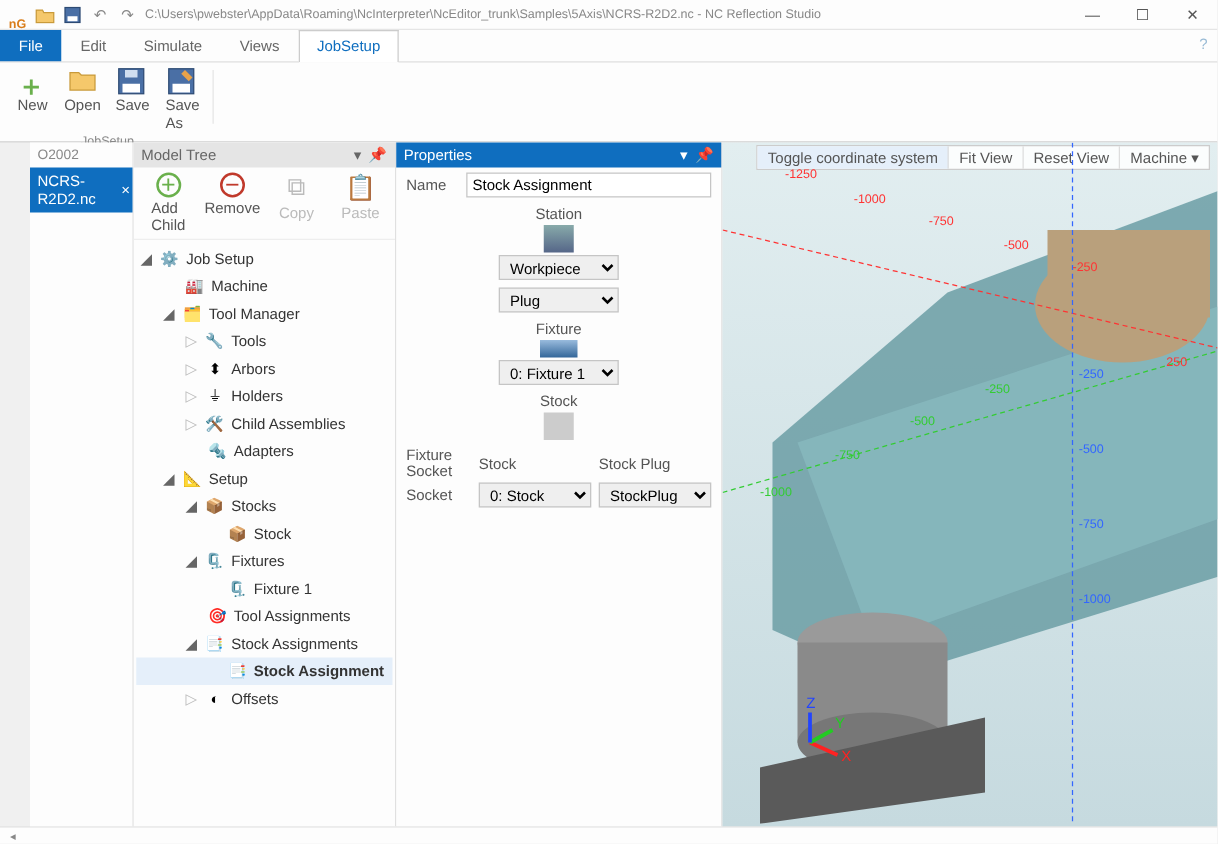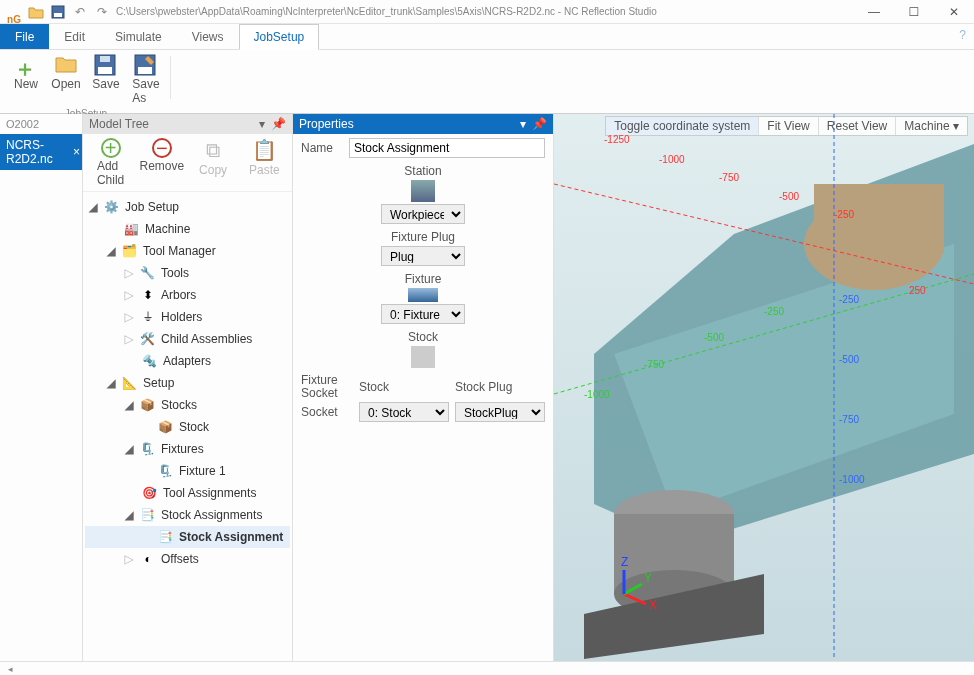--- a/index.html
+++ b/index.html
@@ -20,21 +20,21 @@
 
 .ribbon { height: 64px; background: #fdfdfd; border-bottom: 1px solid #d0d0d0; display: flex; padding: 2px 4px 0 4px; }
 .ribbon-group { display: flex; flex-direction: column; align-items: center; padding: 0 4px; }
 .ribbon-buttons { display: flex; gap: 4px; }
 .ribbon-btn { display: flex; flex-direction: column; align-items: center; width: 36px; cursor: pointer; color: #555; font-size: 10px; padding: 2px; }
 .ribbon-btn .icn { width: 24px; height: 22px; margin-bottom: 1px; }
 .ribbon-group-label { font-size: 10px; color: #888; margin-top: 1px; }
 .ribbon-sep { width: 1px; background: #e5e5e5; margin: 4px 2px 14px 2px; }
 
 .workspace { display: flex; height: calc(675px - 24px - 26px - 64px - 14px); }
-.left-col { width: 83px; background: #fdfdfd; border-right: 1px solid #e0e0e0; display: flex; flex-direction: column; }
+.left-col { width: 83px; background: #fdfdfd; border-right: 1px solid #e0e0e0; display: flex; flex-direction: column; margin-left: 24px; }
 .left-col .program-label { color: #888; padding: 4px 6px; font-size: 11px; }
 .nc-tab { background: #0f6ebf; color: #fff; padding: 4px 2px 4px 6px; display: flex; justify-content: space-between; align-items: center; font-size: 11px; }
 .nc-tab .x { cursor: pointer; }
 .tree-panel { height: 100%; border-right: 1px solid #e0e0e0; background: #fdfdfd; display: flex; flex-direction: column; width: 210px; }
 .props-panel { height: 100%; border-right: 1px solid #e0e0e0; background: #fdfdfd; flex: 1; }
 .mid-row { display: flex; flex: 1; min-height: 0; }
 
 .panel-header { background: #0f6ebf; color: #fff; font-size: 11px; padding: 3px 6px; display: flex; justify-content: space-between; align-items: center; }
 .panel-header .controls span { cursor: pointer; margin-left: 6px; }
 
@@ -50,21 +50,21 @@
 .tree-node.selected { background: #e5effa; font-weight: bold; }
 .tree-node .label { color: #333; }
 
 .props-body { padding: 4px 8px; }
 .props-row { display: flex; align-items: center; margin-bottom: 4px; }
 .props-row label { width: 48px; color: #555; }
 .props-row input, .props-row select { flex: 1; border: 1px solid #c5c5c5; padding: 2px 4px; height: 20px; background: #fff; }
 .props-section { text-align: center; margin: 6px 0; }
 .props-section .sec-label { color: #555; margin-bottom: 2px; }
 .props-section .sec-icon { width: 24px; height: 22px; margin: 0 auto 2px auto; background: #ddd; }
-.props-section select { border: 1px solid #c5c5c5; padding: 2px 4px; width: 84px; height: 20px; }
+.props-section select { border: 1px solid #c5c5c5; padding: 2px 4px; width: 96px; height: 20px; }
 .props-grid { display: grid; grid-template-columns: 52px 90px 90px; gap: 2px 6px; align-items: center; margin-top: 6px; }
 .props-grid .hdr { color: #555; text-align: left; }
 .props-grid select { border: 1px solid #c5c5c5; padding: 2px 4px; height: 20px; width: 100%; }
 
 .viewport { flex: 1; position: relative; background: linear-gradient(#e2eef0, #c6dadf); overflow: hidden; }
 .view-toolbar { position: absolute; top: 2px; right: 6px; background: rgba(255,255,255,0.85); border: 1px solid #ccc; display: flex; font-size: 11px; }
 .view-toolbar div { padding: 2px 8px; cursor: pointer; color: #555; border-right: 1px solid #ddd; }
 .view-toolbar div:last-child { border-right: none; }
 .axis-label { position: absolute; font-size: 10px; }
 
@@ -280,21 +280,20 @@
         <div class="props-row">
           <label>Name</label>
           <input type="text" value="Stock Assignment" style="">
         </div>
         <div class="props-section">
           <div class="sec-label">Station</div>
           <div class="sec-icon" style="background:linear-gradient(#8aa,#568);"></div>
           <select><option>Workpiece</option></select>
         </div>
         <div class="props-section">
-          <div class="sec-label">Fixture Plug</div>
           <select><option>Plug</option></select>
         </div>
         <div class="props-section">
           <div class="sec-label">Fixture</div>
           <div class="sec-icon" style="background:linear-gradient(#9bd,#369);width:30px;height:14px;"></div>
           <select><option>0: Fixture 1</option></select>
         </div>
         <div class="props-section">
           <div class="sec-label">Stock</div>
           <div class="sec-icon" style="background:#ccc;"></div>

